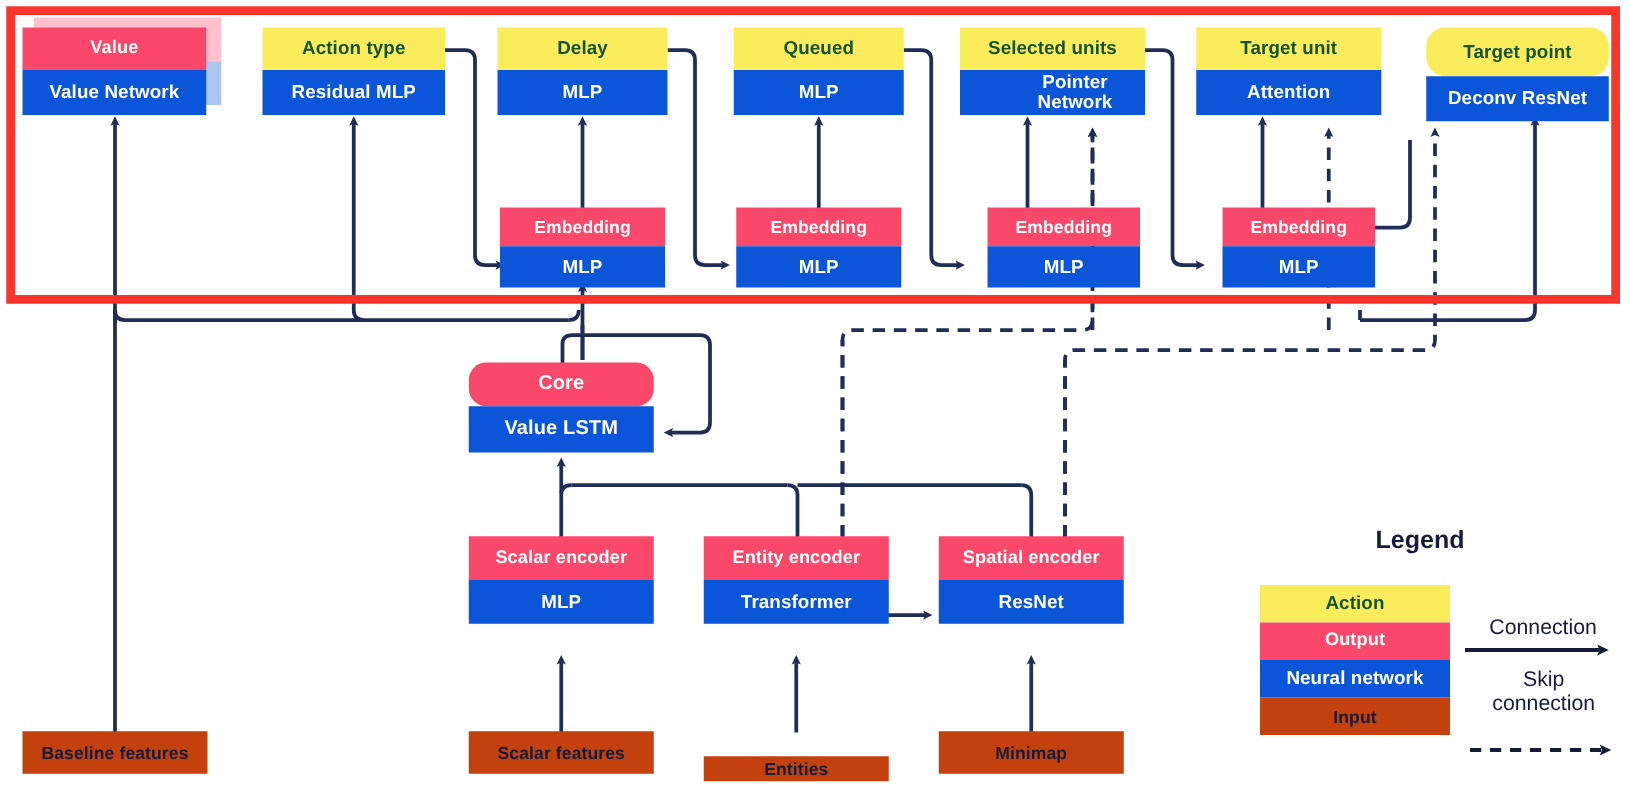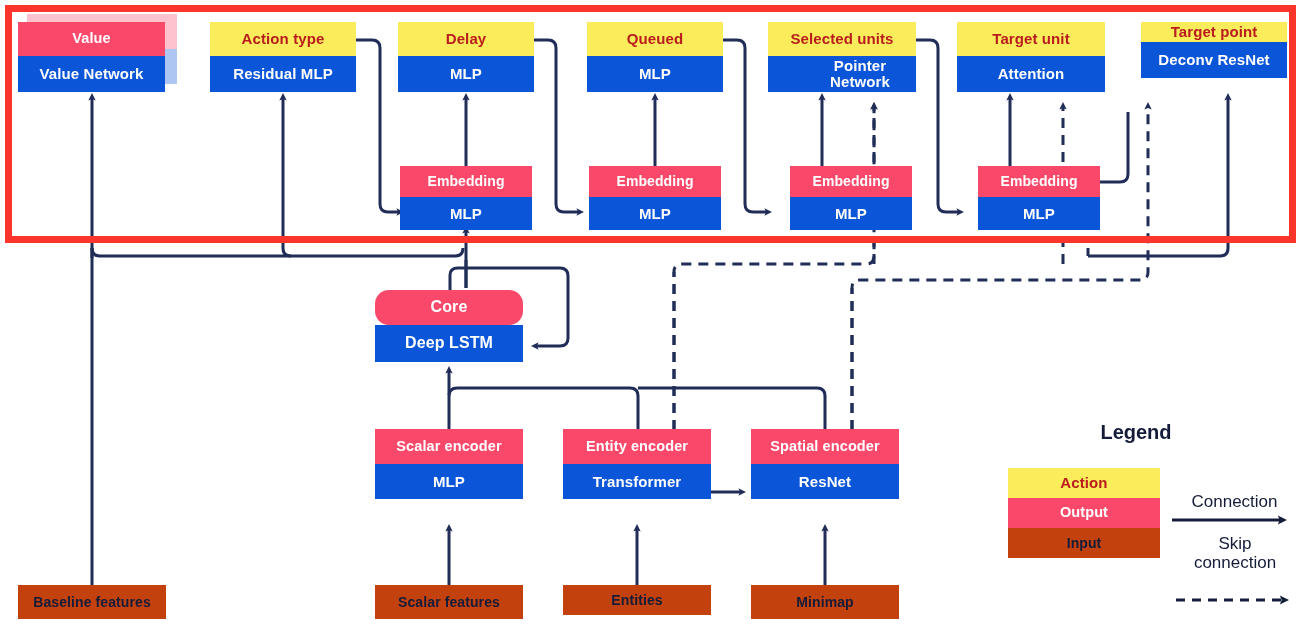--- a/index.html
+++ b/index.html
@@ -4,21 +4,21 @@
 <style>
   html,body{margin:0;padding:0;background:#ffffff;}
   body{width:1303px;height:629px;overflow:hidden;font-family:"Liberation Sans",sans-serif;}
   #stage{position:relative;width:1303px;height:629px;background:#fff;}
 
   svg.wires{position:absolute;left:0;top:0;width:1303px;height:629px;overflow:visible;}
 
   .node{position:absolute;box-sizing:border-box;}
   .seg{display:flex;align-items:center;justify-content:center;box-sizing:border-box;
        text-align:center;line-height:1.05;letter-spacing:.1px;}
-  .seg-action{background:#FBEC5C;color:#b91c1c;font-weight:700;font-size:15px;}
+  .seg-action{background:#FBEC5C;color:#14532d;font-weight:700;font-size:15px;}
   .seg-output{background:#F9486A;color:#ffffff;font-weight:600;font-size:14.5px;}
   .seg-nn{background:#0B55D8;color:#ffffff;font-weight:600;font-size:15px;}
   .seg-input{background:#c2410c;color:#141c3a;font-weight:700;font-size:14px;}
 
   .ghost{position:absolute;opacity:.33;}
   .ghost .seg-output{background:#F9486A;}
   .ghost .seg-nn{background:#0B55D8;}
 
   #redbox{position:absolute;left:5px;top:5px;width:1291px;height:238px;
           border:7px solid #F9352C;box-sizing:border-box;pointer-events:none;}
@@ -145,21 +145,21 @@
     <div class="seg seg-action" style="height:34px;">Selected units</div>
     <div class="seg seg-nn" style="height:36px;padding-left:36px;">Pointer Network</div>
   </div>
 
   <div class="node" style="left:957px;top:22px;width:148px;height:70px;">
     <div class="seg seg-action" style="height:34px;">Target unit</div>
     <div class="seg seg-nn" style="height:36px;">Attention</div>
   </div>
 
   <div class="node" style="left:1141px;top:22px;width:146px;height:70px;">
-    <div class="seg seg-action" style="height:20px;">Target point</div>
+    <div class="seg seg-action" style="height:39px;border-radius:15px;">Target point</div>
     <div class="seg seg-nn" style="height:36px;">Deconv ResNet</div>
   </div>
 
   <div class="node" style="left:400px;top:166px;width:132px;height:64px;">
     <div class="seg seg-output" style="height:31px;font-size:14px;">Embedding</div>
     <div class="seg seg-nn" style="height:33px;">MLP</div>
   </div>
 
   <div class="node" style="left:589px;top:166px;width:132px;height:64px;">
     <div class="seg seg-output" style="height:31px;font-size:14px;">Embedding</div>
@@ -171,21 +171,21 @@
     <div class="seg seg-nn" style="height:33px;">MLP</div>
   </div>
 
   <div class="node" style="left:978px;top:166px;width:122px;height:64px;">
     <div class="seg seg-output" style="height:31px;font-size:14px;">Embedding</div>
     <div class="seg seg-nn" style="height:33px;">MLP</div>
   </div>
 
   <div class="node" style="left:375px;top:290px;width:148px;height:72px;">
     <div class="seg seg-output" style="height:35px;font-size:16px;border-radius:14px;">Core</div>
-    <div class="seg seg-nn" style="height:37px;font-size:16px;">Deep LSTM</div>
+    <div class="seg seg-nn" style="height:37px;font-size:16px;">Value LSTM</div>
   </div>
 
   <div class="node" style="left:375px;top:429px;width:148px;height:70px;">
     <div class="seg seg-output" style="height:35px;">Scalar encoder</div>
     <div class="seg seg-nn" style="height:35px;">MLP</div>
   </div>
 
   <div class="node" style="left:563px;top:429px;width:148px;height:52px;">
     <div class="seg seg-output" style="height:35px;">Entity encoder</div>
     <div class="seg seg-nn" style="height:35px;">Transformer</div>
@@ -198,32 +198,33 @@
 
   <div class="node" style="left:18px;top:585px;width:148px;height:34px;">
     <div class="seg seg-input" style="height:34px;">Baseline features</div>
   </div>
 
   <div class="node" style="left:375px;top:585px;width:148px;height:34px;">
     <div class="seg seg-input" style="height:34px;">Scalar features</div>
   </div>
 
   <div class="node" style="left:563px;top:585px;width:148px;height:34px;">
-    <div class="seg seg-input" style="height:30px;">Entities</div>
+    <div class="seg seg-input" style="height:20px;margin-top:20px;">Entities</div>
   </div>
 
   <div class="node" style="left:751px;top:585px;width:148px;height:34px;">
     <div class="seg seg-input" style="height:34px;">Minimap</div>
   </div>
 
   <div id="legend-title">Legend</div>
 
   <div id="legend-stack">
     <div class="seg seg-action">Action</div>
     <div class="seg seg-output">Output</div>
+    <div class="seg seg-nn">Neural network</div>
     <div class="seg seg-input">Input</div>
   </div>
 
   <div class="legend-line-label" id="lbl-connection">Connection</div>
   <div class="legend-line-label" id="lbl-skip" style="white-space:pre-line;">Skip
 connection</div>
 
   <svg class="wires" viewBox="0 0 1303 629">
     <path d="M1172,520 L1282,520" stroke="#141c3a" stroke-width="3.2" fill="none" marker-end="url(#ah2)"></path>
     <path d="M1176,600 L1284,600" stroke="#141c3a" stroke-width="3.2" fill="none" stroke-dasharray="9 7" marker-end="url(#ah2)"></path>

